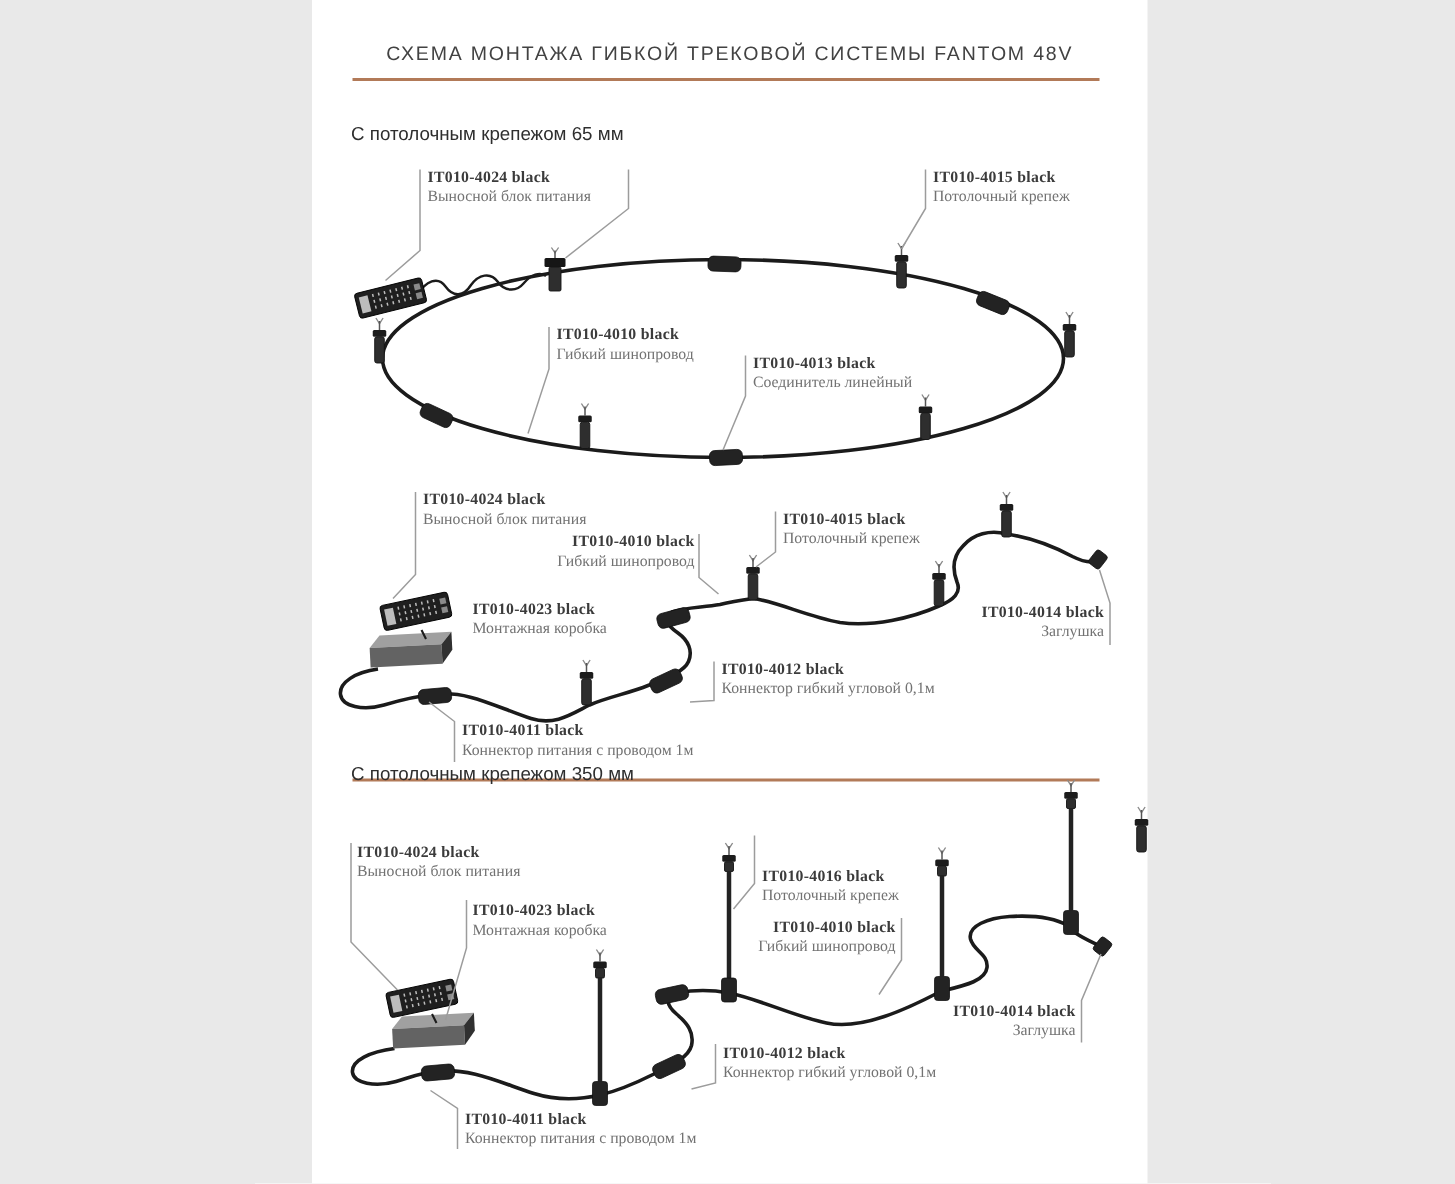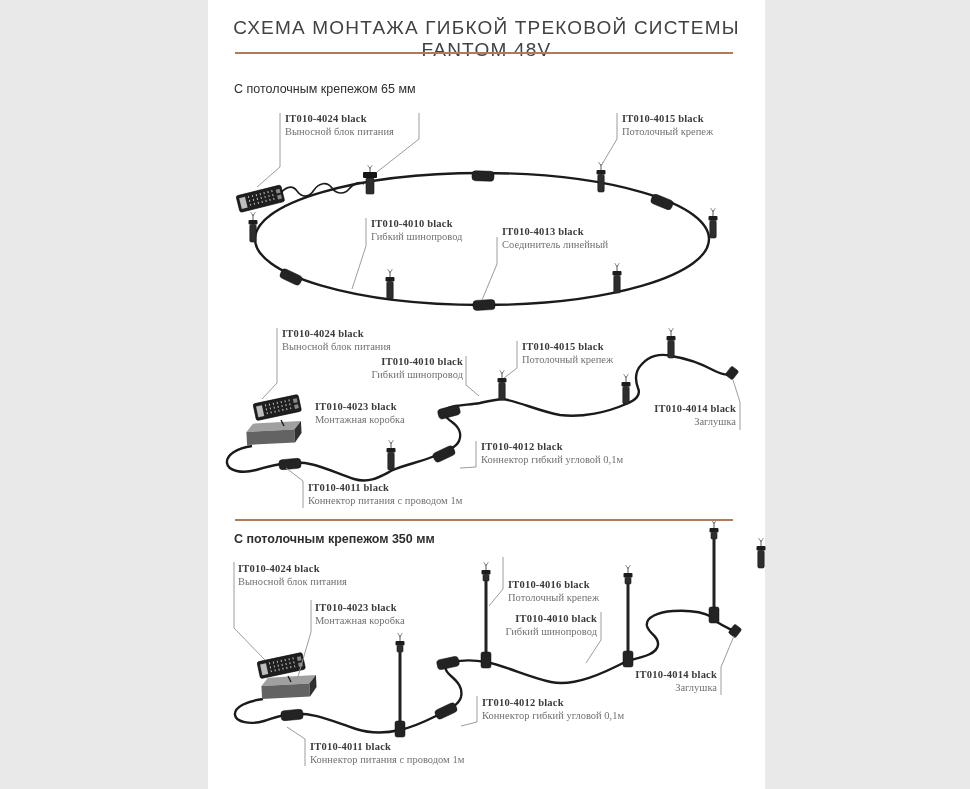--- a/index.html
+++ b/index.html
@@ -5,30 +5,30 @@
   html,body{margin:0;padding:0;}
   body{
     width:970px;height:789px;
     background:#e9e9e9;
     font-family:"Liberation Sans", sans-serif;
     -webkit-font-smoothing:antialiased;
   }
   .stage{position:relative;width:970px;height:789px;overflow:hidden;}
   .panel{position:absolute;left:208px;top:0;width:557px;height:789px;background:#ffffff;}
   .title{
-    position:absolute;left:208px;top:17px;width:557px;
-    text-align:center;font-size:19px;letter-spacing:1.2px;
+    position:absolute;left:208px;top:28px;width:557px;
+    text-align:center;font-size:13px;letter-spacing:1.2px;
     color:#424242;font-weight:500;
   }
   .divider{position:absolute;height:2px;background:#b27a58;left:235px;width:498px;}
   .divider.one{top:52px;}
   .divider.two{top:519px;}
   .heading{position:absolute;font-size:12.5px;color:#2e2e2e;}
   .heading.one{left:234px;top:66px;margin-top:16px;}
-  .heading.two{left:234px;top:532px;font-weight:bold;}
+  .heading.two{left:234px;top:509px;}
   svg.art{position:absolute;left:0;top:0;}
   .lbl{position:absolute;font-size:10.5px;line-height:13px;white-space:nowrap;font-family:Liberation Serif, serif;}
   .lbl .code{font-weight:700;color:#3b3b3b;letter-spacing:.2px;}
   .lbl .desc{font-weight:400;color:#727272;}
   .lbl.r{text-align:right;}
 </style>
 </head>
 <body>
 
 <div class="stage">
@@ -184,21 +184,21 @@
     <div class="desc">Выносной блок питания</div>
   </div>
   <div class="lbl" style="left:622px;top:112px">
     <div class="code">IT010-4015 black</div>
     <div class="desc">Потолочный крепеж</div>
   </div>
   <div class="lbl" style="left:371px;top:217px">
     <div class="code">IT010-4010 black</div>
     <div class="desc">Гибкий шинопровод</div>
   </div>
-  <div class="lbl" style="left:502px;top:225px">
+  <div class="lbl" style="left:502px;top:236px">
     <div class="code">IT010-4013 black</div>
     <div class="desc">Соединитель линейный</div>
   </div>
 
   <div class="lbl" style="left:282px;top:327px">
     <div class="code">IT010-4024 black</div>
     <div class="desc">Выносной блок питания</div>
   </div>
   <div class="lbl r" style="right:507px;top:355px">
     <div class="code">IT010-4010 black</div>

